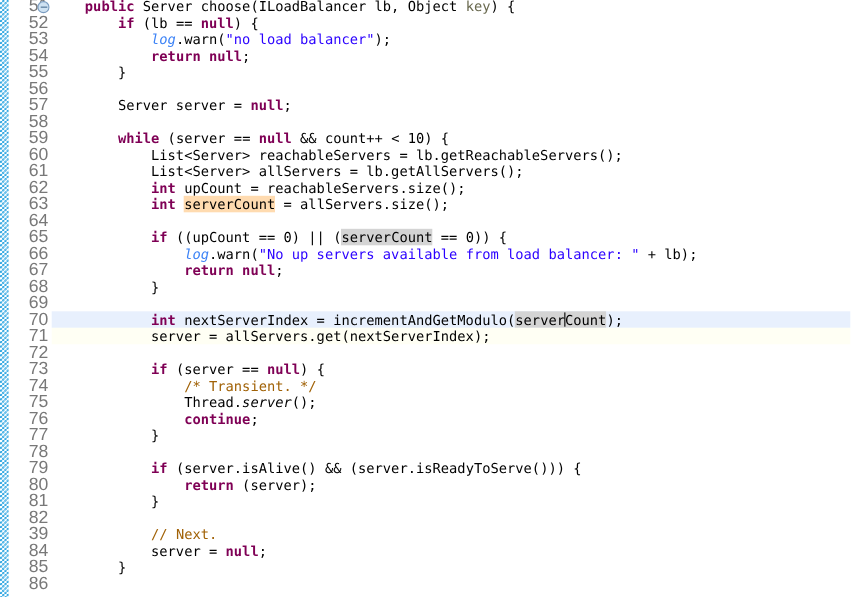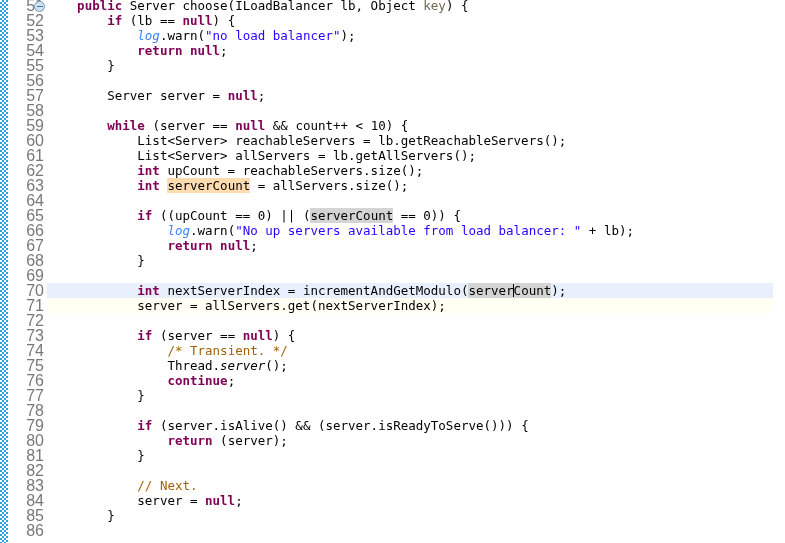--- a/index.html
+++ b/index.html
@@ -110,21 +110,21 @@
       <div class="lnum" style="top: 328px;">73</div>
       <div class="lnum" style="top: 343px;">74</div>
       <div class="lnum" style="top: 358px;">75</div>
       <div class="lnum" style="top: 373px;">76</div>
       <div class="lnum" style="top: 388px;">77</div>
       <div class="lnum" style="top: 403px;">78</div>
       <div class="lnum" style="top: 418px;">79</div>
       <div class="lnum" style="top: 433px;">80</div>
       <div class="lnum" style="top: 448px;">81</div>
       <div class="lnum" style="top: 463px;">82</div>
-      <div class="lnum" style="top: 478px;">83</div>
+      <div class="lnum" style="top: 478px;">39</div>
       <div class="lnum" style="top: 493px;">84</div>
       <div class="lnum" style="top: 508px;">85</div>
       <div class="lnum" style="top: 523px;">86</div>
     </div>
   <div class="gutter-sep"></div>
 
   <div class="code-area" id="code-area">
       <div class="row" style="top: -2px;"><span class="code-text">    <span class="kw">public</span> Server choose(ILoadBalancer lb, Object <span class="param">key</span>) {</span></div>
       <div class="row" style="top: 13px;"><span class="code-text">        <span class="kw">if</span> (lb == <span class="kw">null</span>) {</span></div>
       <div class="row" style="top: 28px;"><span class="code-text">            <span class="fld">log</span>.warn(<span class="str">"no load balancer"</span>);</span></div>

